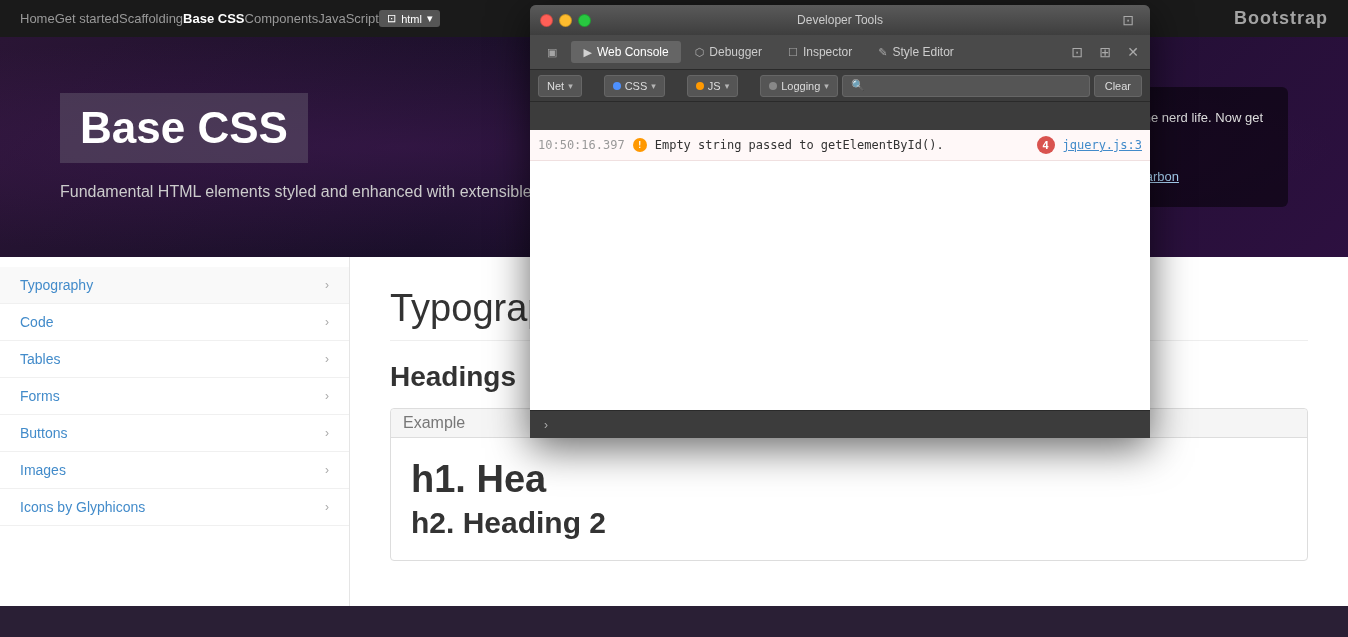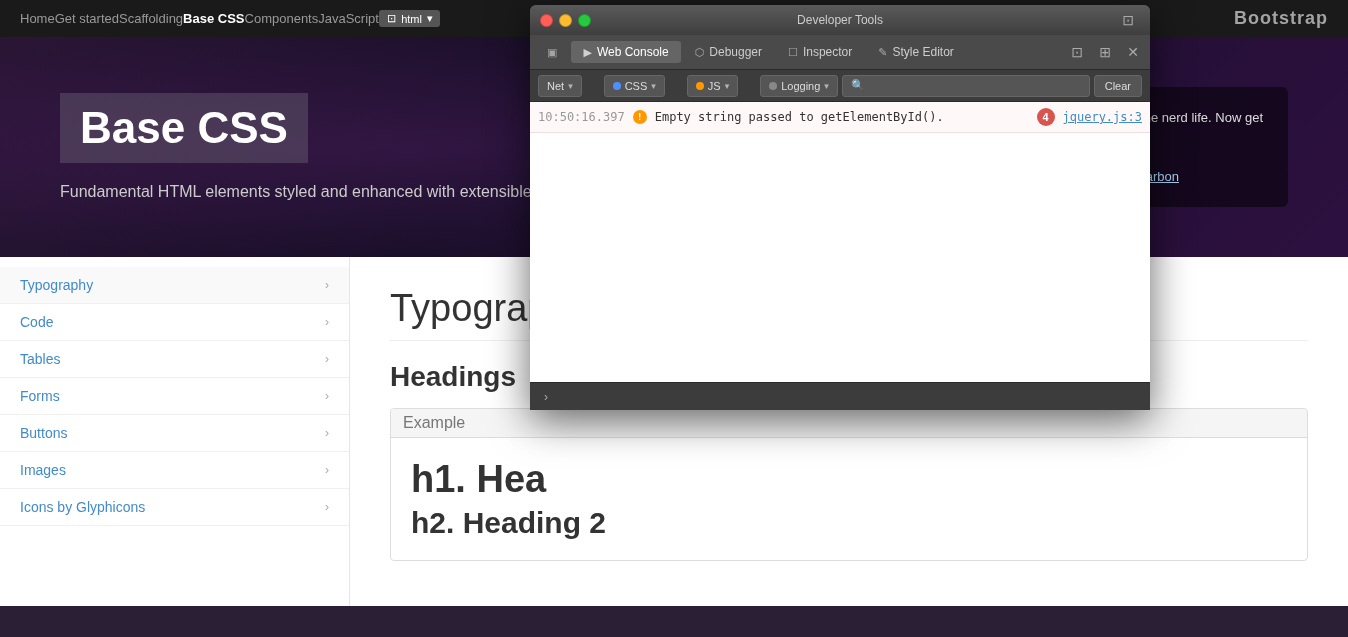--- a/index.html
+++ b/index.html
@@ -345,20 +345,21 @@
     .console-row {
       display: flex;
       align-items: center;
       padding: 6px 8px;
       border-bottom: 1px solid #f0e0e0;
       background: #fff8f8;
       font-size: 12px;
       font-family: monospace;
       gap: 8px;
       min-height: 30px;
+      margin-top: 28px;
     }
     .console-timestamp {
       color: #999;
       white-space: nowrap;
       min-width: 80px;
     }
     .console-warn-icon {
       background: #ff9800;
       color: #fff;
       width: 14px;

